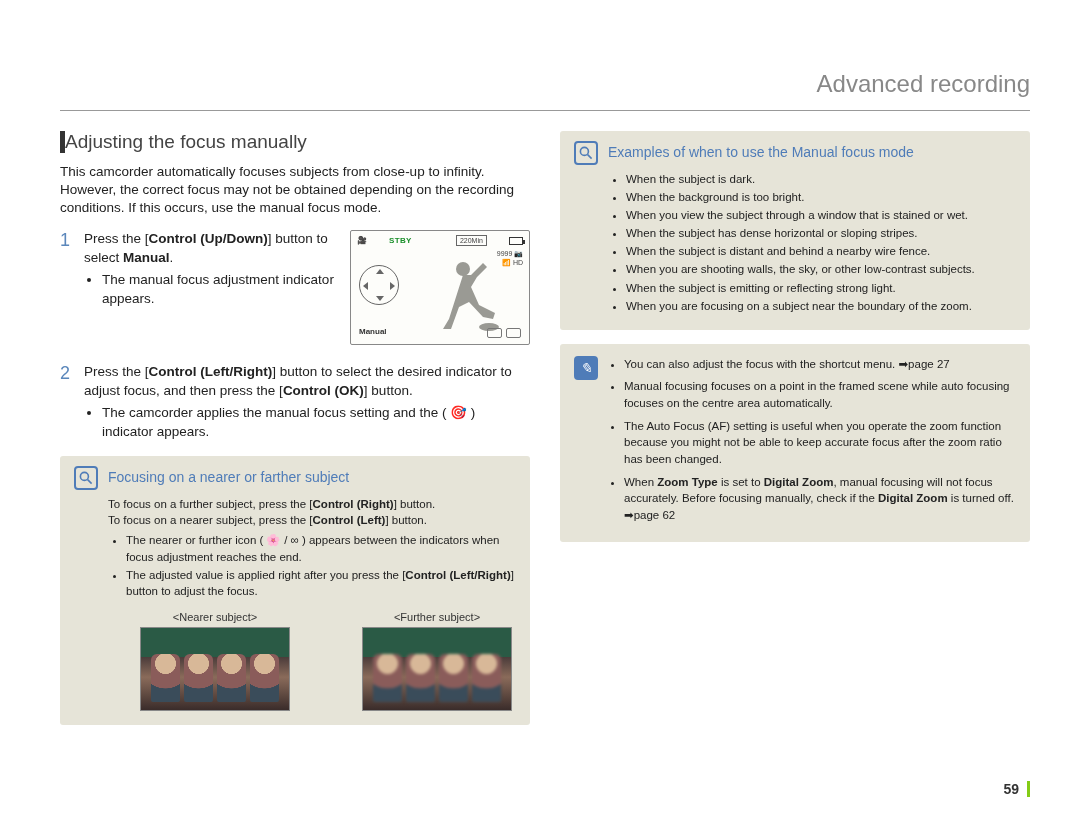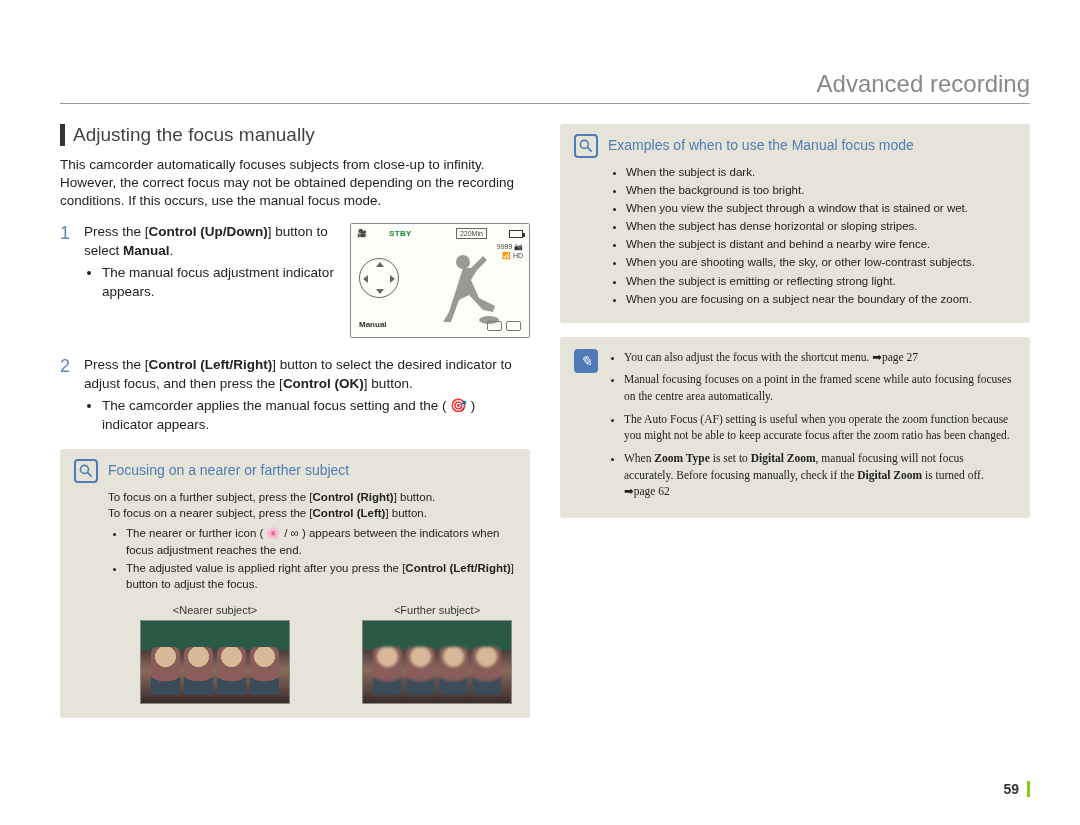--- a/index.html
+++ b/index.html
@@ -12,32 +12,31 @@
     color: #333;
   }
   .page {
     padding: 70px 50px 30px 60px;
   }
   .chapter-title {
     text-align: right;
     font-size: 24px;
     color: #888;
     font-weight: 300;
-    padding-bottom: 5px;
+    padding-bottom: 12px;
     border-bottom: 1px solid #999;
     margin-bottom: 20px;
   }
   .columns { display: flex; gap: 30px; }
   .col { flex: 1; }
   .section-title {
     font-size: 19px;
     color: #444;
     font-weight: 400;
     border-left: 5px solid #333;
-    padding-left: 8px;
     margin-bottom: 10px;
   }
   .intro-text {
     font-size: 13.5px;
     line-height: 1.35;
     color: #222;
     margin-bottom: 12px;
   }
   .step-row {
     display: flex;
@@ -173,21 +172,20 @@
     display: flex;
     gap: 12px;
     align-items: flex-start;
   }
   .note-block ul {
     font-size: 11.5px;
     line-height: 1.45;
     list-style: disc;
     padding-left: 14px;
     color: #222;
-    font-family: Liberation Serif, serif;
   }
   .note-block ul li { margin-bottom: 6px; }
   .pagenum {
     position: absolute;
     bottom: 28px;
     right: 50px;
     font-size: 14px;
     font-weight: bold;
     color: #333;
     border-right: 3px solid #84cc16;

